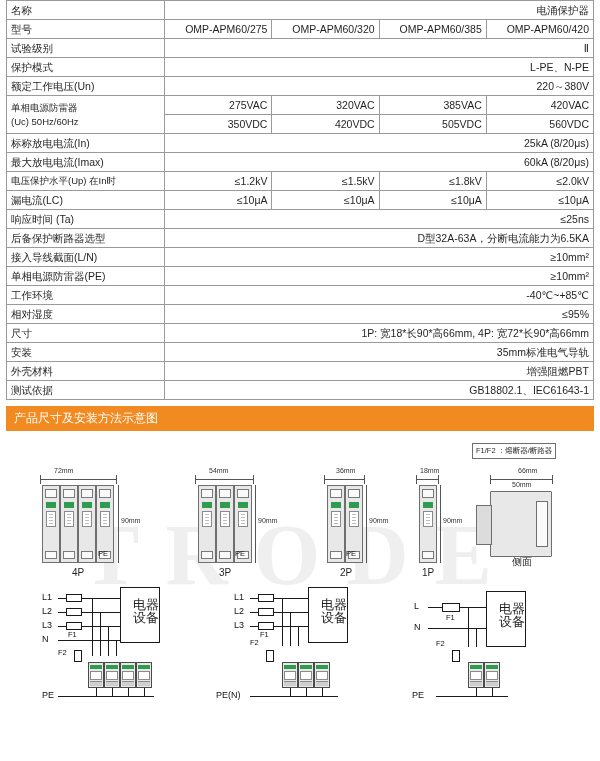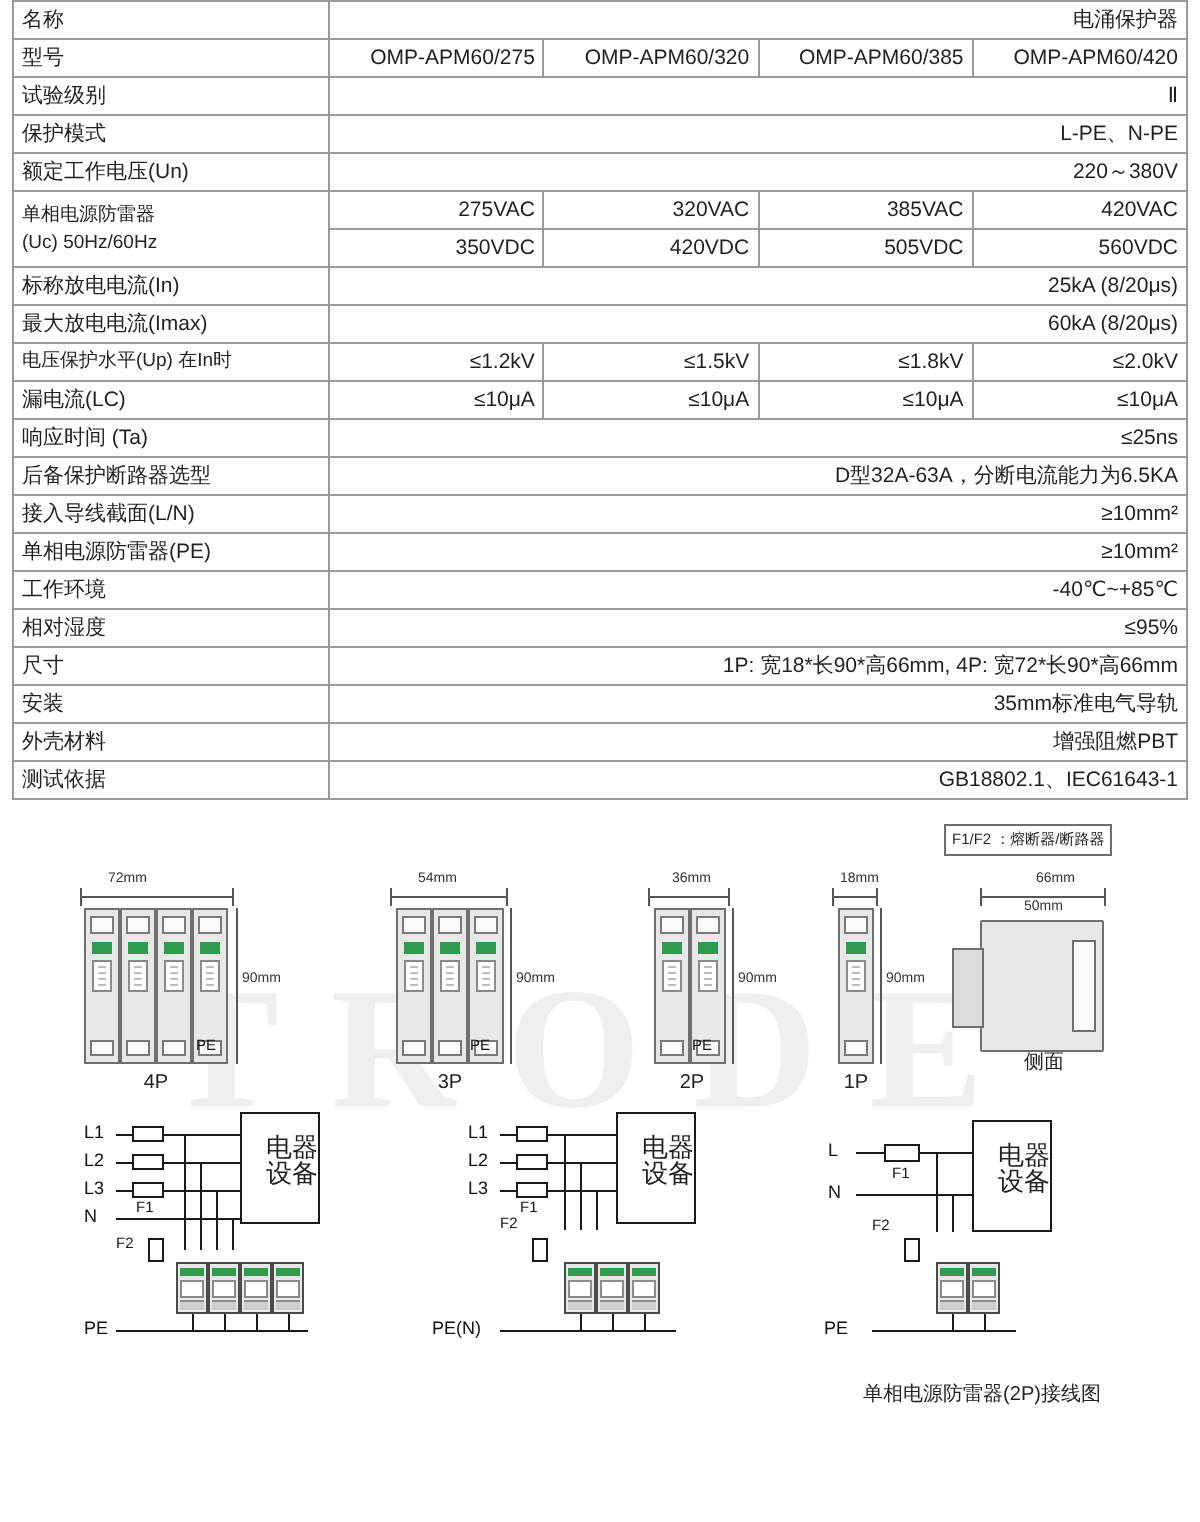--- a/index.html
+++ b/index.html
@@ -303,20 +303,21 @@
         <td class="lbl">外壳材料</td>
         <td class="ctr" colspan="4">增强阻燃PBT</td>
       </tr>
       <tr>
         <td class="lbl">测试依据</td>
         <td class="ctr" colspan="4">GB18802.1、IEC61643-1</td>
       </tr>
     </tbody>
   </table>
 
+  <div class="section-bar">产品尺寸及安装方法示意图</div>
 
   <div class="diagram-area">
 
     <div class="watermark">TRODE</div>
 
     <div class="legendbox" style="left:466px; top:12px;">F1/F2 ：熔断器/断路器</div>
 
     <div class="dim" style="left:48px; top:36px;">72mm</div>
     <div class="arrowline" style="left:34px; top:48px; width:76px;"></div>
     <div class="vline" style="left:34px; top:44px; height:9px;"></div>
@@ -613,16 +614,15 @@
         <div class="g"></div>
         <div class="w"></div>
         <div class="t"></div>
       </div>
 
     <div class="wire wh" style="left:430px; top:265px; width:72px;"></div>
     <div class="wire wv" style="left:470px; top:257px; height:8px;"></div>
     <div class="wire wv" style="left:486px; top:257px; height:8px;"></div>
     <div class="lblmd" style="left:406px; top:259px;">PE</div>
 
-    <div class="wcap" style="left:400px; top:290px; width:170px;">单相电源防雷器(2P)接线图</div>
 
   </div>
 </div>
 
 </body></html>

